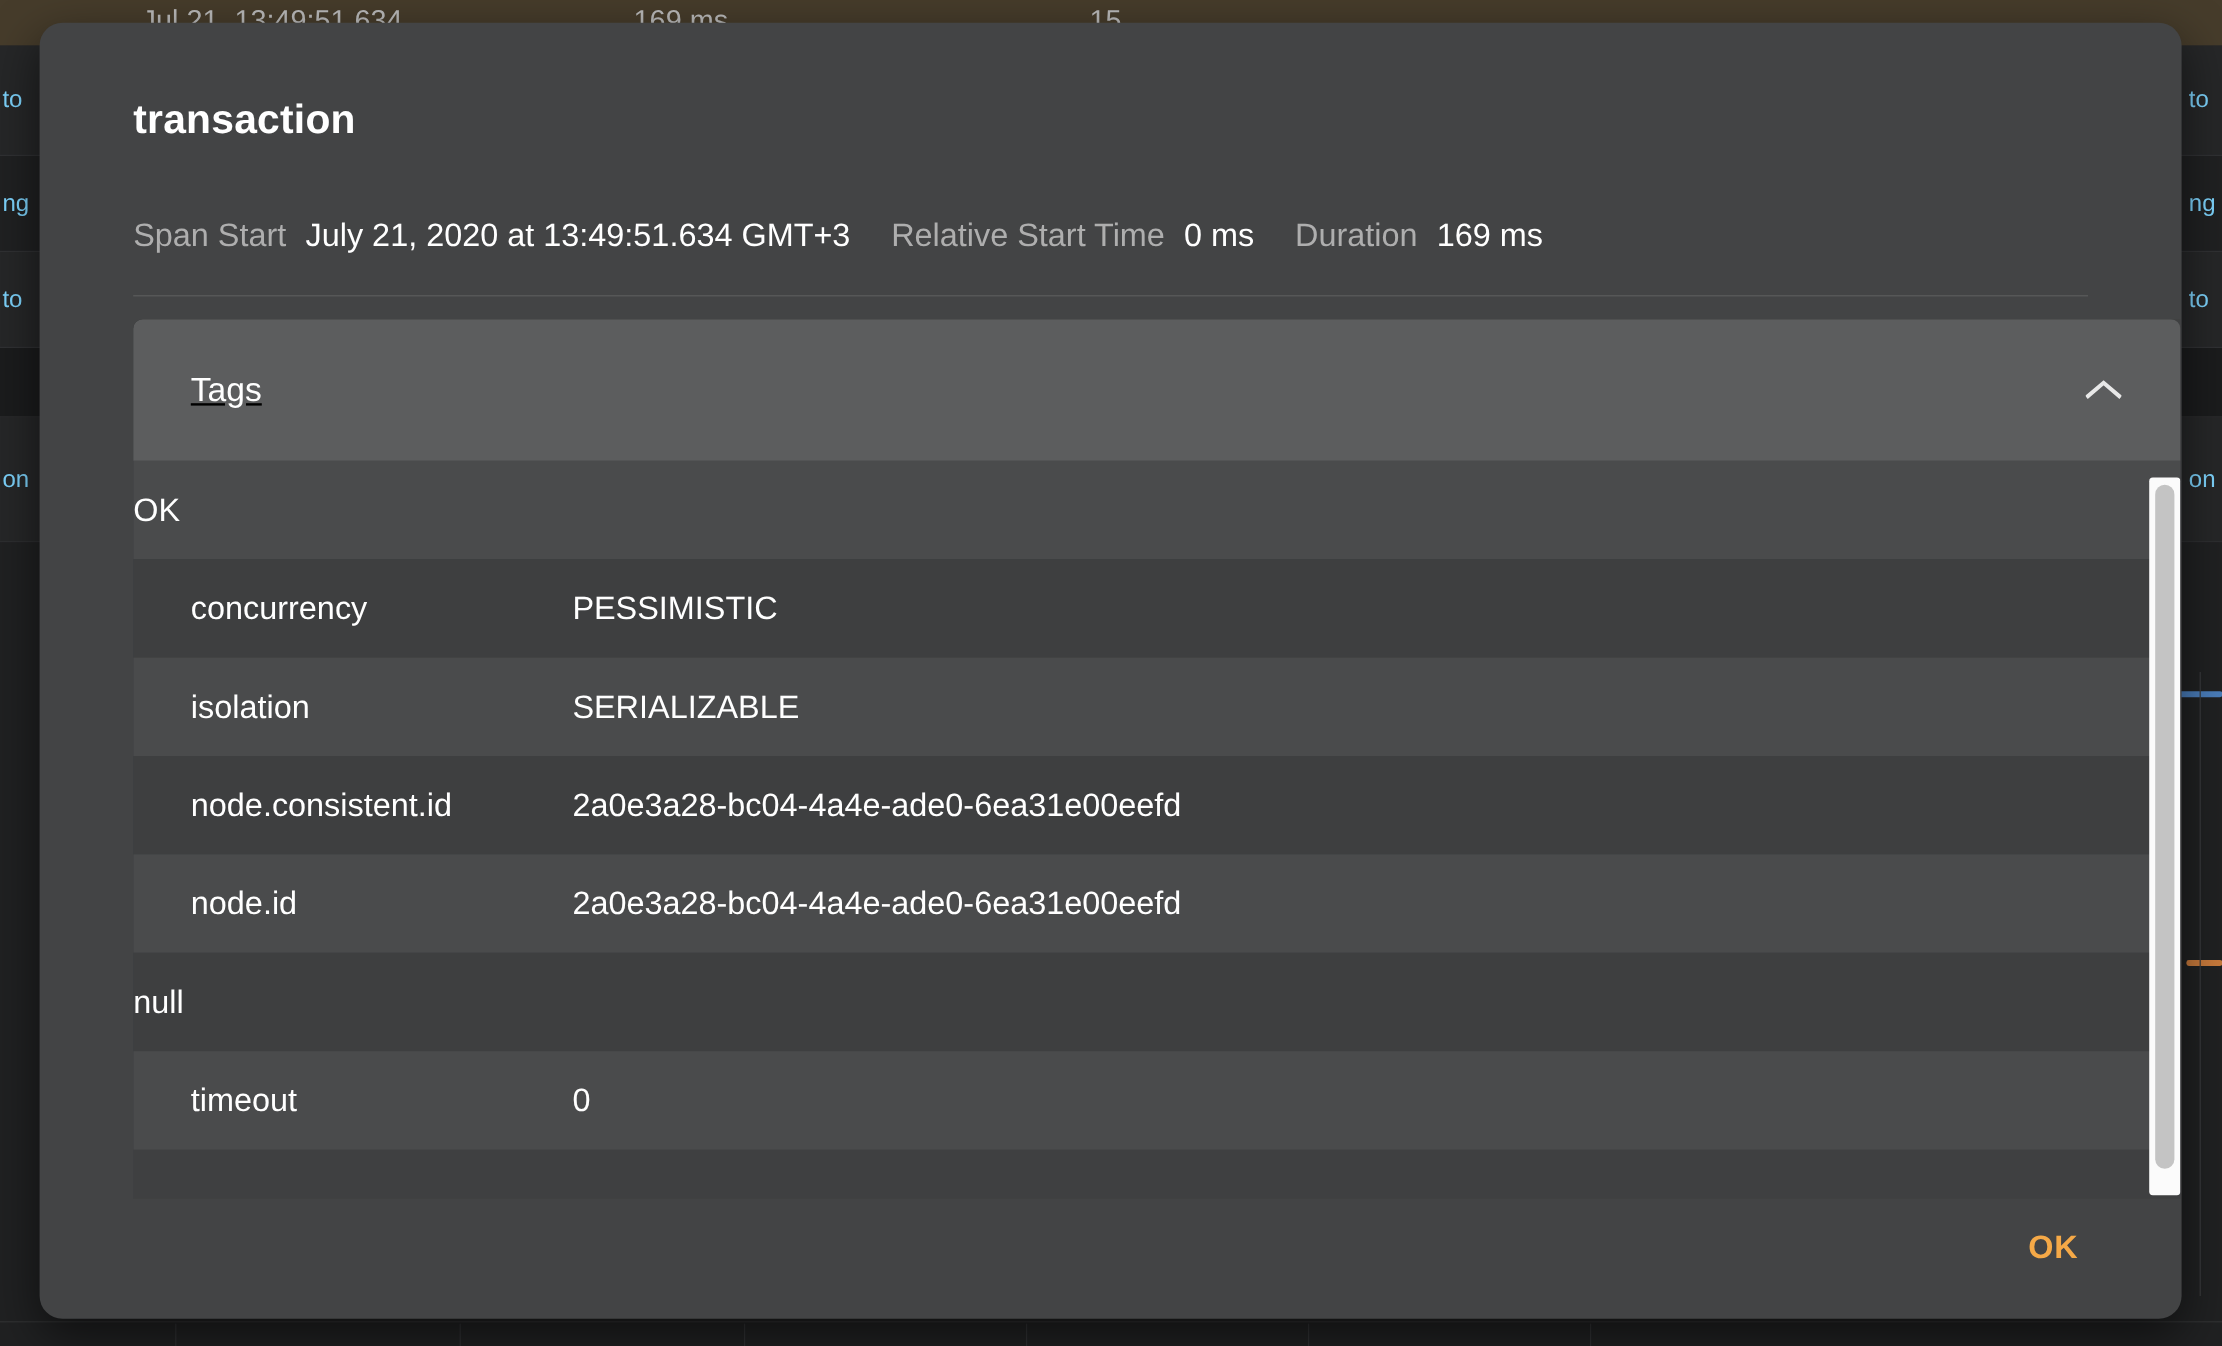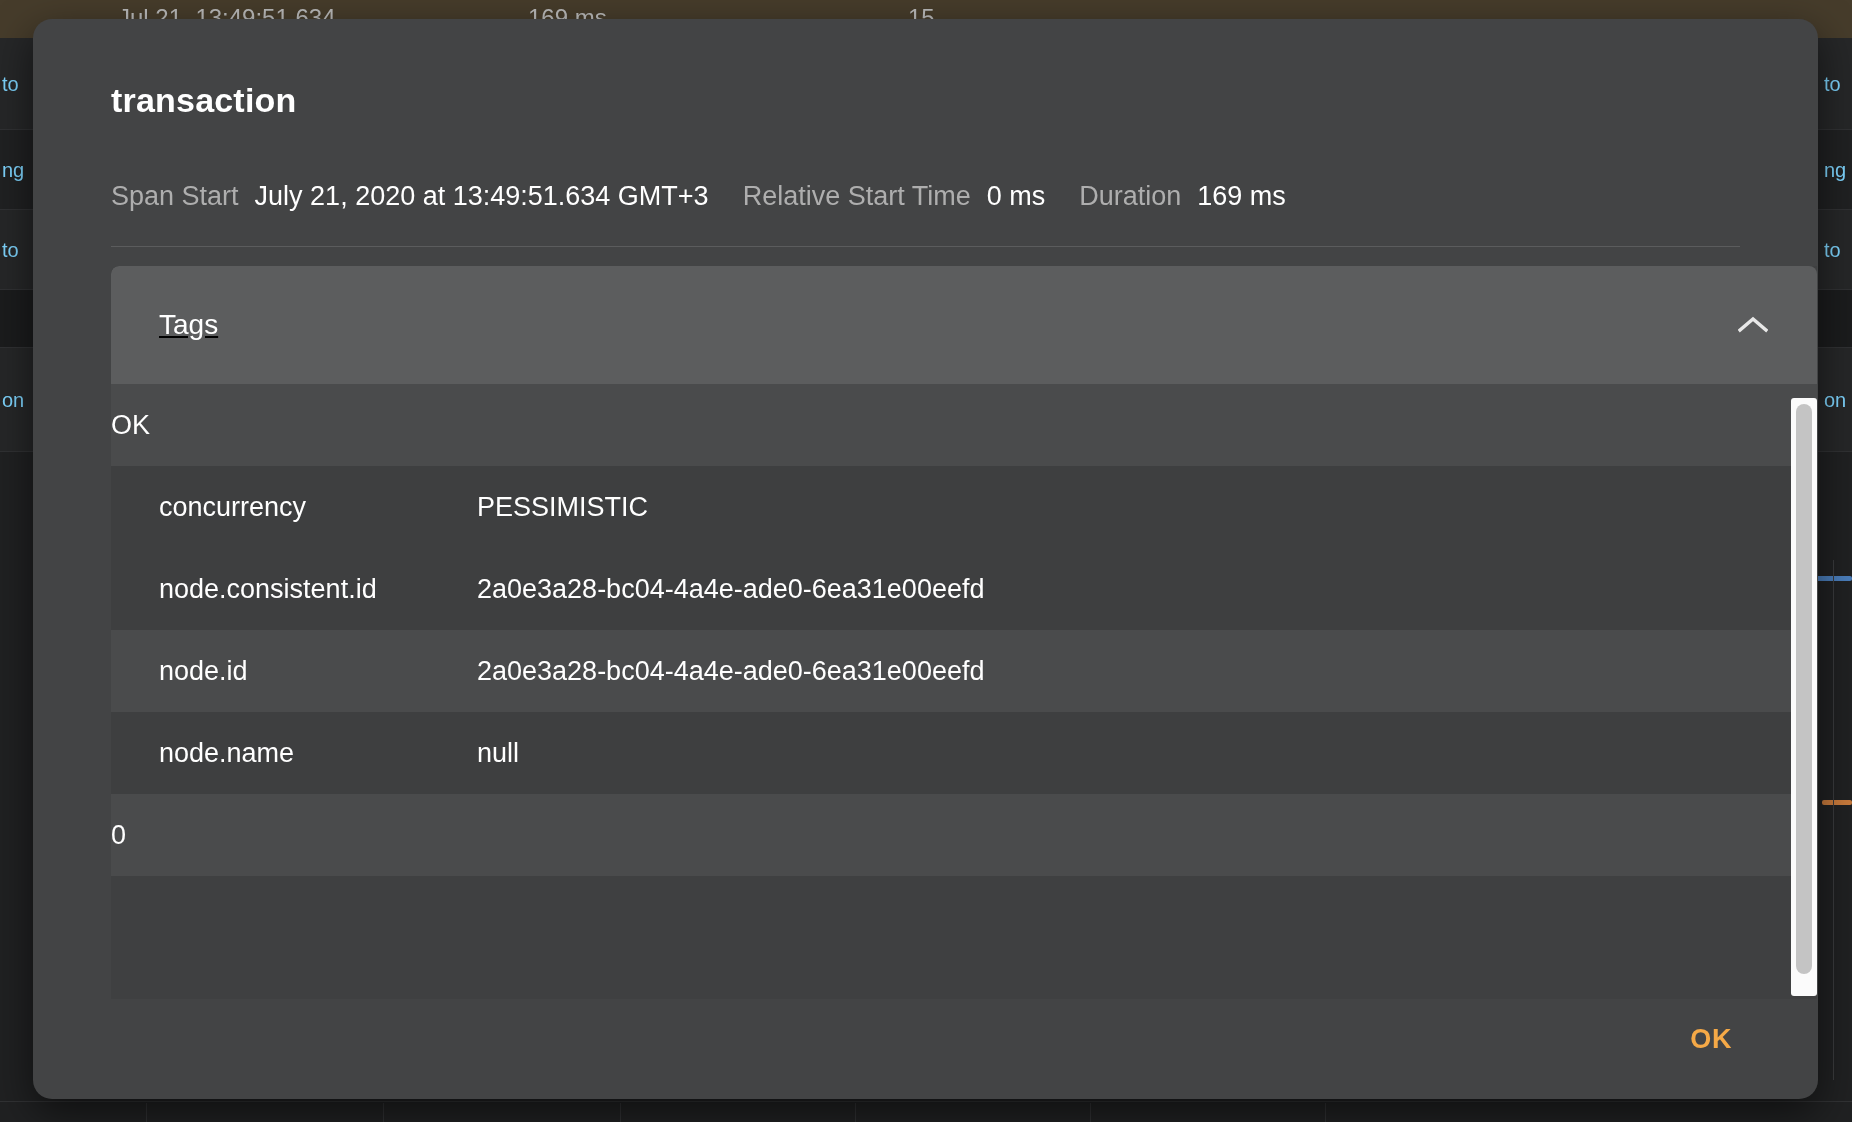--- a/index.html
+++ b/index.html
@@ -305,33 +305,37 @@
     </div>
 
     <div class="tags-list" id="tags-list">
         <div class="tag-row">
           <div class="tag-val">OK</div>
         </div>
         <div class="tag-row odd">
           <div class="tag-key">concurrency</div>
           <div class="tag-val">PESSIMISTIC</div>
         </div>
+        <div class="tag-row">
+          <div class="tag-key">isolation</div>
+          <div class="tag-val">SERIALIZABLE</div>
+        </div>
         <div class="tag-row odd">
           <div class="tag-key">node.consistent.id</div>
           <div class="tag-val">2a0e3a28-bc04-4a4e-ade0-6ea31e00eefd</div>
         </div>
         <div class="tag-row">
           <div class="tag-key">node.id</div>
           <div class="tag-val">2a0e3a28-bc04-4a4e-ade0-6ea31e00eefd</div>
         </div>
         <div class="tag-row odd">
-          <div class="tag-key">node.name</div>
           <div class="tag-val">null</div>
         </div>
         <div class="tag-row">
+          <div class="tag-key">timeout</div>
           <div class="tag-val">0</div>
         </div>
       </div>
 
     <div class="scrollbar">
       <div class="scrollbar-thumb"></div>
     </div>
   </div>
 
   <button class="ok-button">OK</button>

